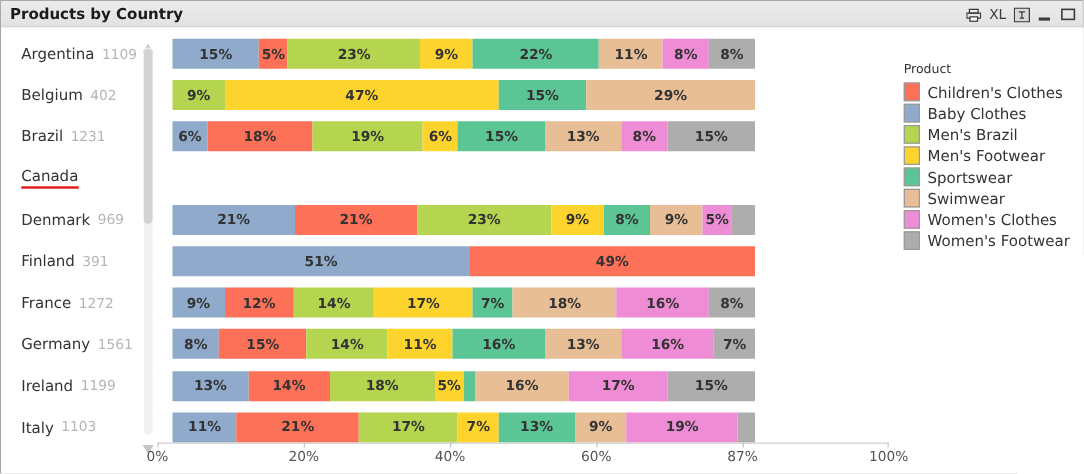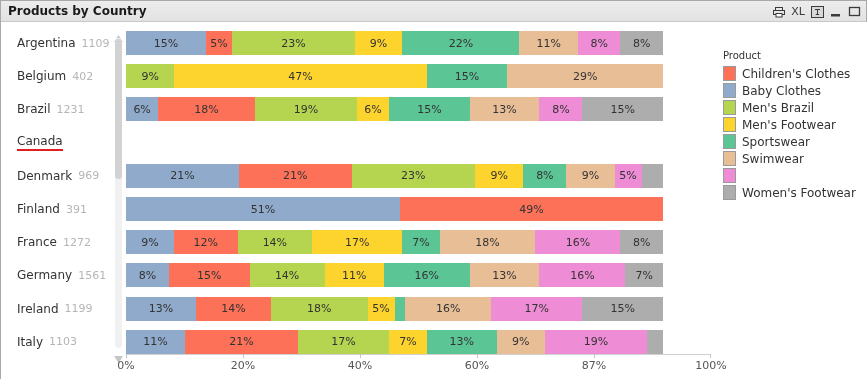--- a/index.html
+++ b/index.html
@@ -60,22 +60,23 @@
   }
   .sb-thumb{
     position:absolute;left:2px;top:11px;width:7px;height:140px;
     background:#d2d2d2;border-radius:4px;
   }
   
   #plot{
     position:absolute;left:125px;top:0;width:585px;height:332px;
   }
   .barrow{
-    position:absolute;left:0;width:537px;height:24px;
+    position:absolute;left:12px;width:466px;height:24px;
     display:flex;
+    font-weight:bold;
   }
   .seg{
     height:24px;box-sizing:border-box;
     display:flex;align-items:center;justify-content:center;
     font-size:11px;color:#333333;overflow:hidden;white-space:nowrap;
   }
   
   #axis{
     position:absolute;left:125px;top:332px;width:585px;height:25px;
   }
@@ -315,20 +316,21 @@
           <div class="legrow">
             <span class="swatch" style="background: rgb(92, 197, 150);"></span>
             <span class="legtext">Sportswear</span>
           </div>
           <div class="legrow">
             <span class="swatch" style="background: rgb(232, 190, 151);"></span>
             <span class="legtext">Swimwear</span>
           </div>
           <div class="legrow">
             <span class="swatch" style="background: rgb(238, 140, 214);"></span>
+            <span class="legtext">Women's Clothes</span>
           </div>
           <div class="legrow">
             <span class="swatch" style="background: rgb(173, 173, 173);"></span>
             <span class="legtext">Women's Footwear</span>
           </div>
         </div>
     </div>
 
   </div>
 </div>

